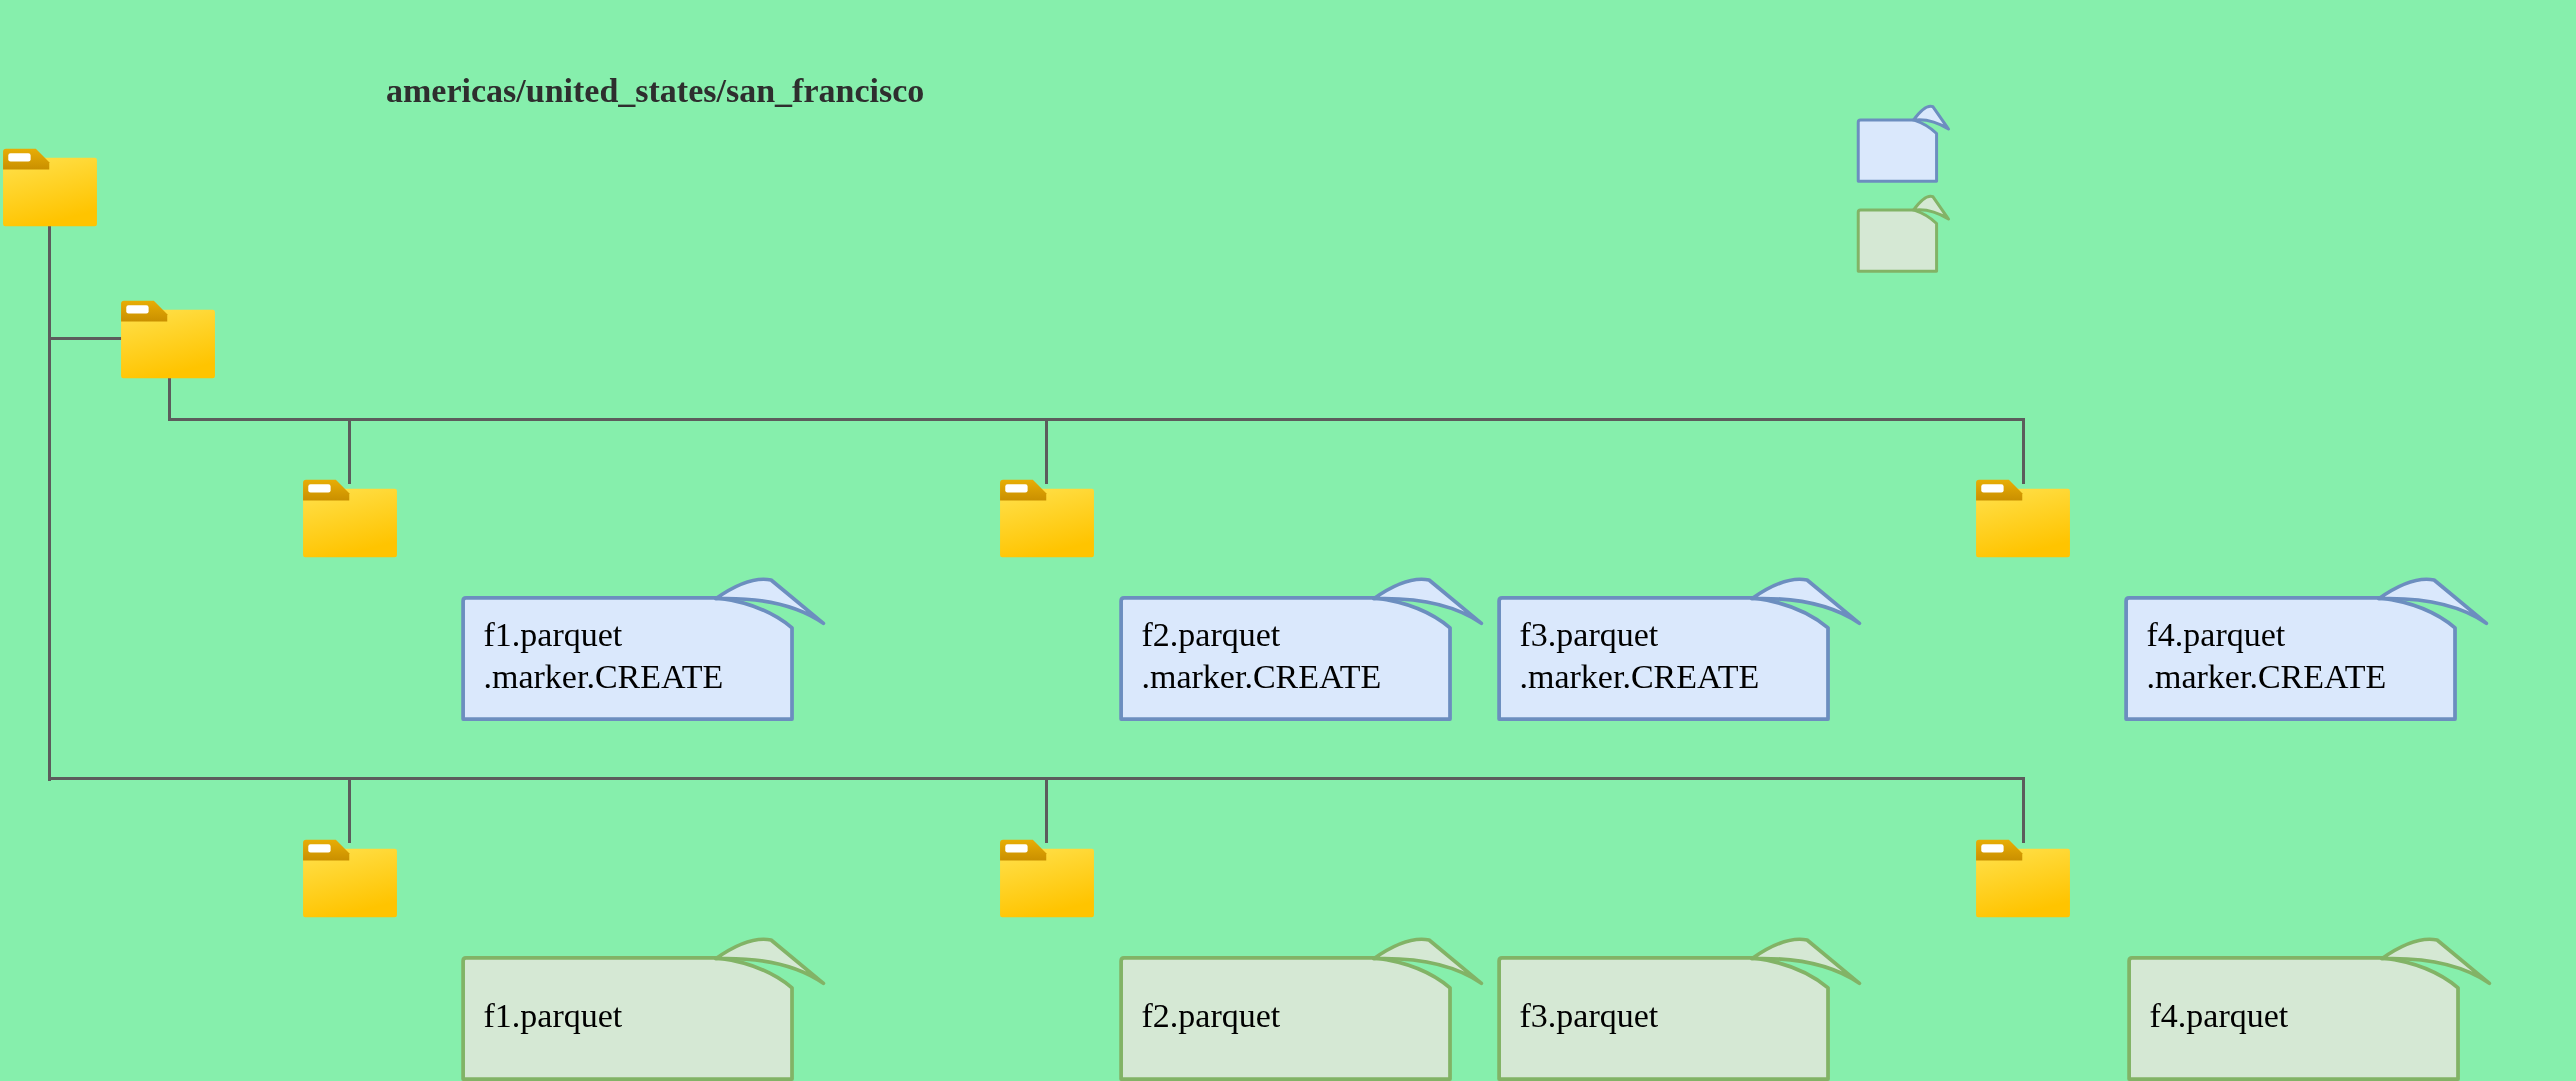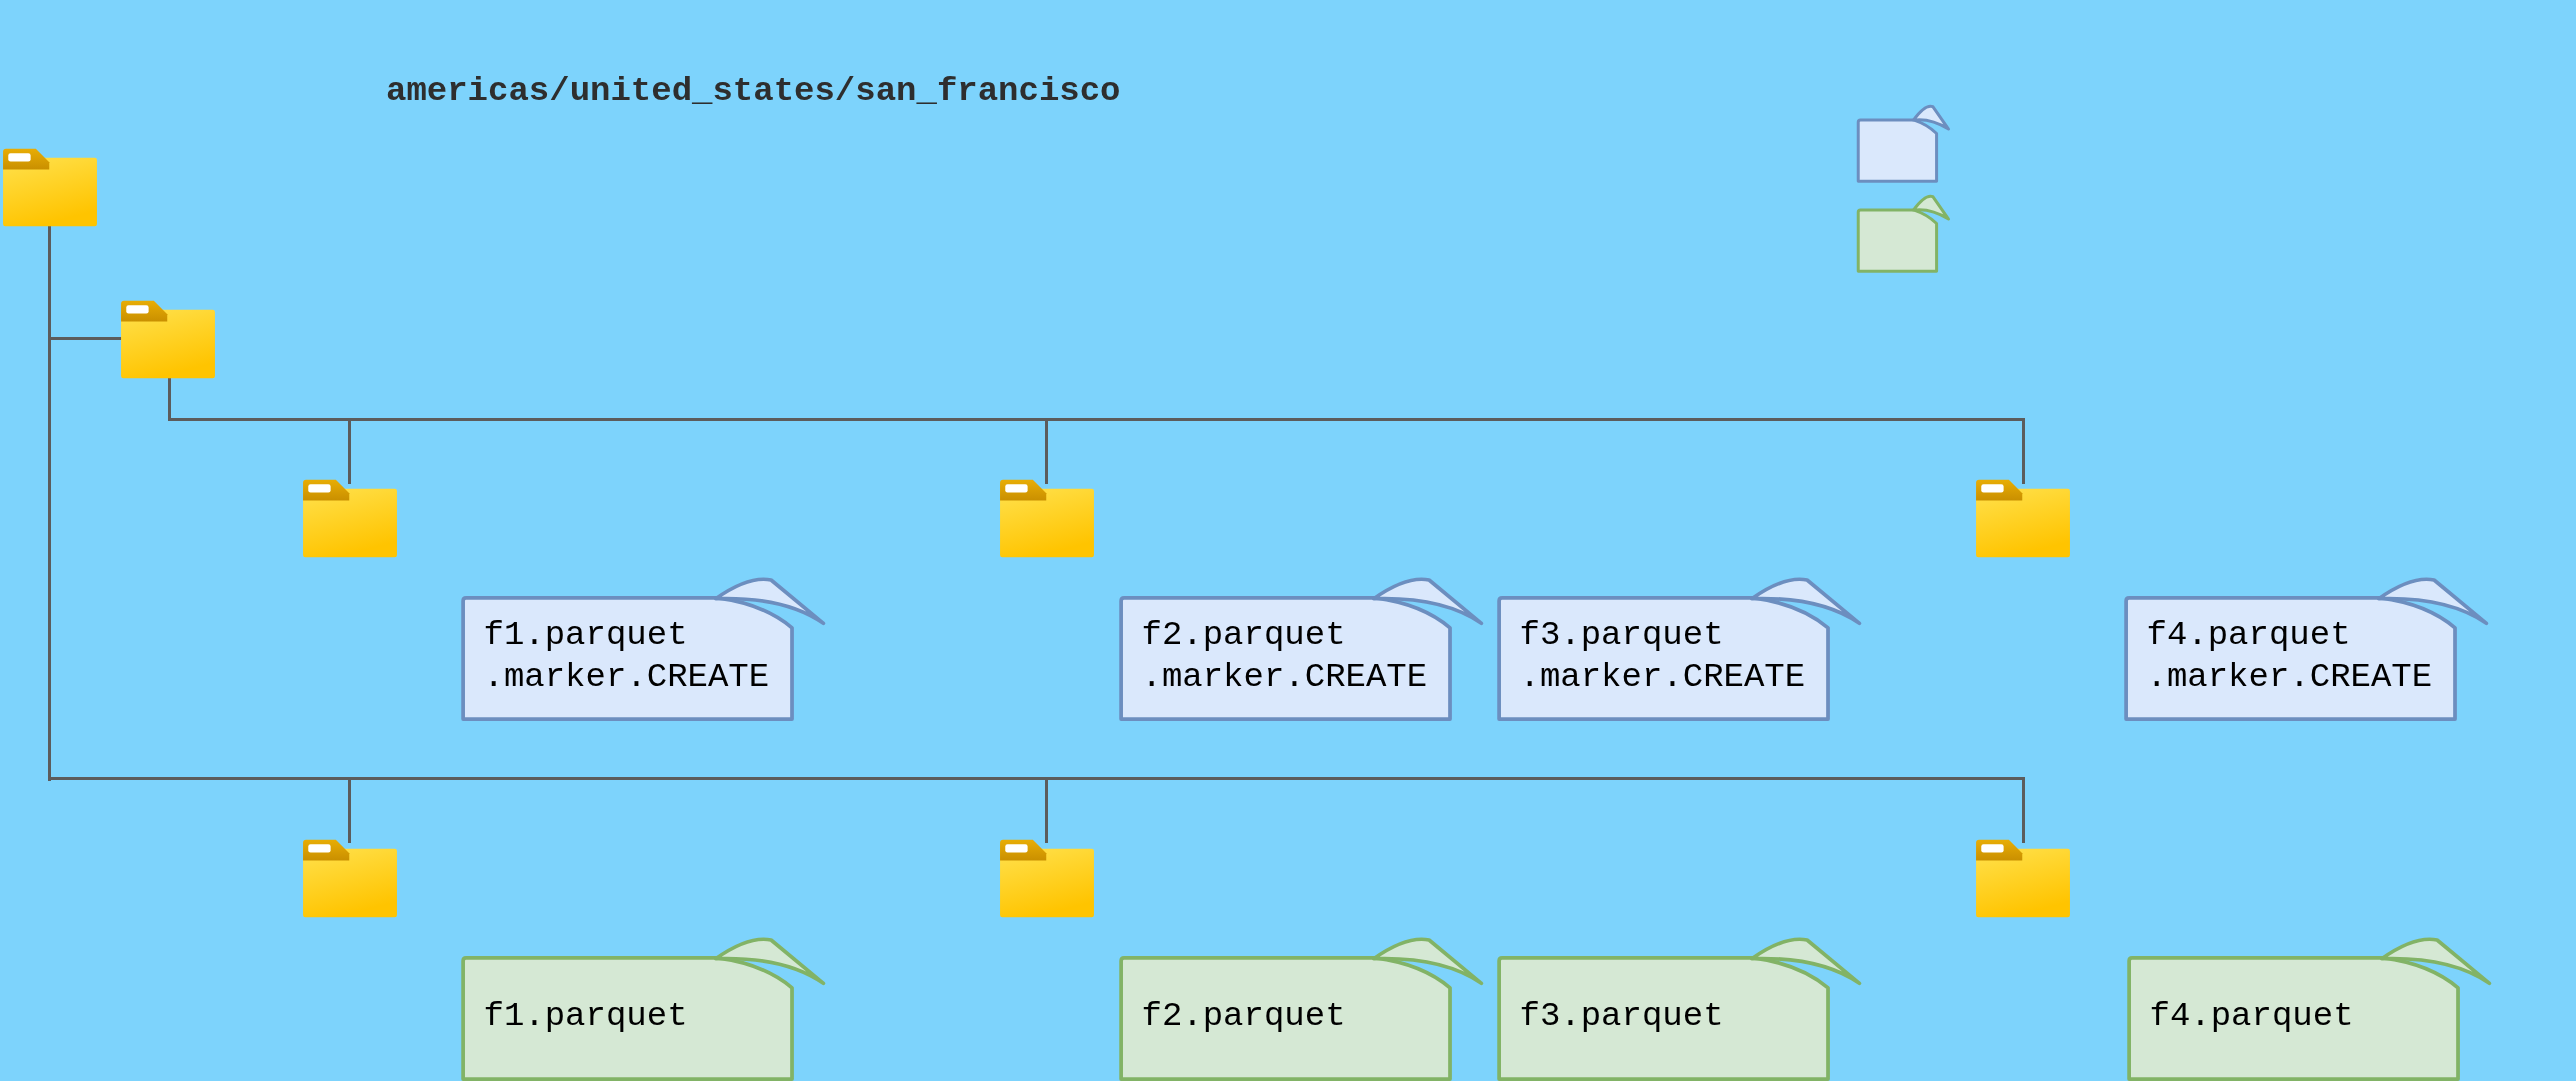--- a/index.html
+++ b/index.html
@@ -4,23 +4,23 @@
 <style>
   html, body {
     margin: 0;
     padding: 0;
     background: #000000;
   }
   .stage {
     position: relative;
     width: 2576px;
     height: 1081px;
-    background: #7dd3fc;
+    background: #86efac;
     overflow: hidden;
-    font-family: Liberation Mono, monospace;
+    font-family: Liberation Serif, serif;
   }
   .diagram-title {
     position: absolute;
     left: 386px;
     top: 72px;
     font-size: 34px;
     font-weight: bold;
     letter-spacing: 0px;
     color: #2e2e2e;
     white-space: pre;

